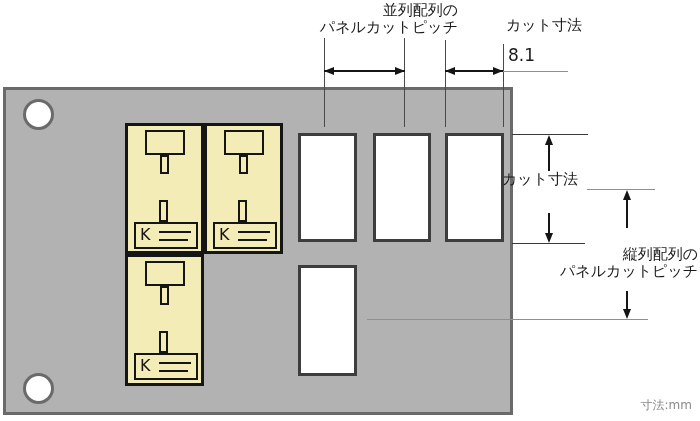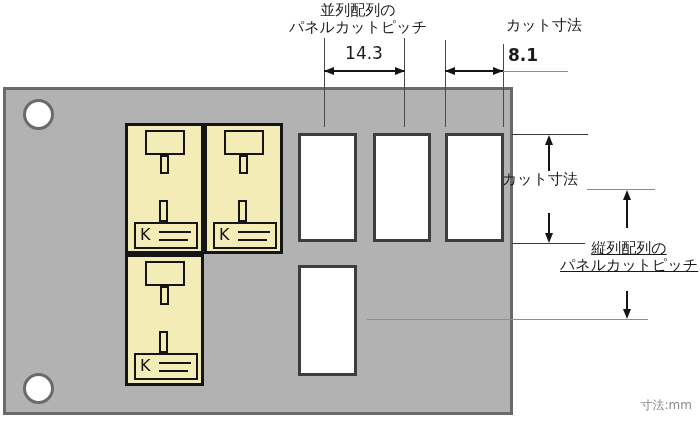--- a/index.html
+++ b/index.html
@@ -43,21 +43,21 @@
   
   .ah{width:0;height:0;}
   .ah-l{border-top:4px solid transparent;border-bottom:4px solid transparent;border-right:10px solid #151515;}
   .ah-r{border-top:4px solid transparent;border-bottom:4px solid transparent;border-left:10px solid #151515;}
   .ah-u{border-left:4px solid transparent;border-right:4px solid transparent;border-bottom:10px solid #151515;}
   .ah-d{border-left:4px solid transparent;border-right:4px solid transparent;border-top:10px solid #151515;}
 
   
   .lbl{color:#1a1a1a;font-size:15px;line-height:17px;white-space:nowrap;}
   .val{color:#1a1a1a;font-size:17px;line-height:19px;white-space:nowrap;}
-  .center{text-align:center;}
+  .center{text-align:right;}
   .units{color:#8a8a8a;font-size:12px;text-align:right;white-space:nowrap;}
 </style>
 </head>
 <body>
 
 <div class="canvas">
 
   <div class="abs panel"></div>
   <div class="abs hole h1"></div>
   <div class="abs hole h2"></div>
@@ -96,22 +96,21 @@
   <div class="abs cutout cut1"></div>
   <div class="abs cutout cut2"></div>
   <div class="abs cutout cut3"></div>
   <div class="abs cutout cut4"></div>
 
   <div class="abs lbl center" style="left:258px;top:2px;width:200px;">
     <div>並列配列の</div>
     <div>パネルカットピッチ</div>
   </div>
   <div class="abs lbl" style="left:506px;top:17px;">カット寸法</div>
-  <div class="abs val center" style="left:323px;top:44px;width:82px;">14.3</div>
-  <div class="abs val" style="left:508px;top:46px;font-weight:bold;">8.1</div>
+  <div class="abs val" style="left:508px;top:46px;">8.1</div>
 
   <div class="abs vline" style="left:324px;top:38px;height:89px;"></div>
   <div class="abs vline" style="left:404px;top:38px;height:89px;"></div>
   <div class="abs vline" style="left:445px;top:40px;height:87px;"></div>
   <div class="abs vline" style="left:503px;top:44px;height:83px;"></div>
 
   <div class="abs dimline" style="left:324px;top:70px;width:81px;"></div>
   <div class="abs ah ah-l" style="left:324px;top:67px;"></div>
   <div class="abs ah ah-r" style="left:395px;top:67px;"></div>
 
@@ -127,20 +126,20 @@
   <div class="abs vdimline" style="left:548px;top:213px;height:21px;"></div>
   <div class="abs ah ah-d" style="left:545px;top:233px;"></div>
   <div class="abs lbl" style="left:502px;top:171px;">カット寸法</div>
 
   <div class="abs refline-gray" style="left:587px;top:189px;width:68px;"></div>
   <div class="abs refline-gray" style="left:367px;top:319px;width:281px;"></div>
   <div class="abs ah ah-u" style="left:623px;top:190px;"></div>
   <div class="abs vdimline" style="left:626px;top:199px;height:29px;"></div>
   <div class="abs vdimline" style="left:626px;top:291px;height:19px;"></div>
   <div class="abs ah ah-d" style="left:623px;top:309px;"></div>
-  <div class="abs lbl center" style="left:560px;top:240px;width:138px;text-decoration:underline;">
+  <div class="abs lbl center" style="left:560px;top:246px;width:138px;">
     <div>縦列配列の</div>
     <div>パネルカットピッチ</div>
   </div>
 
   <div class="abs units" style="left:598px;top:397px;width:94px;">寸法:mm</div>
 
 </div>
 
 </body></html>

